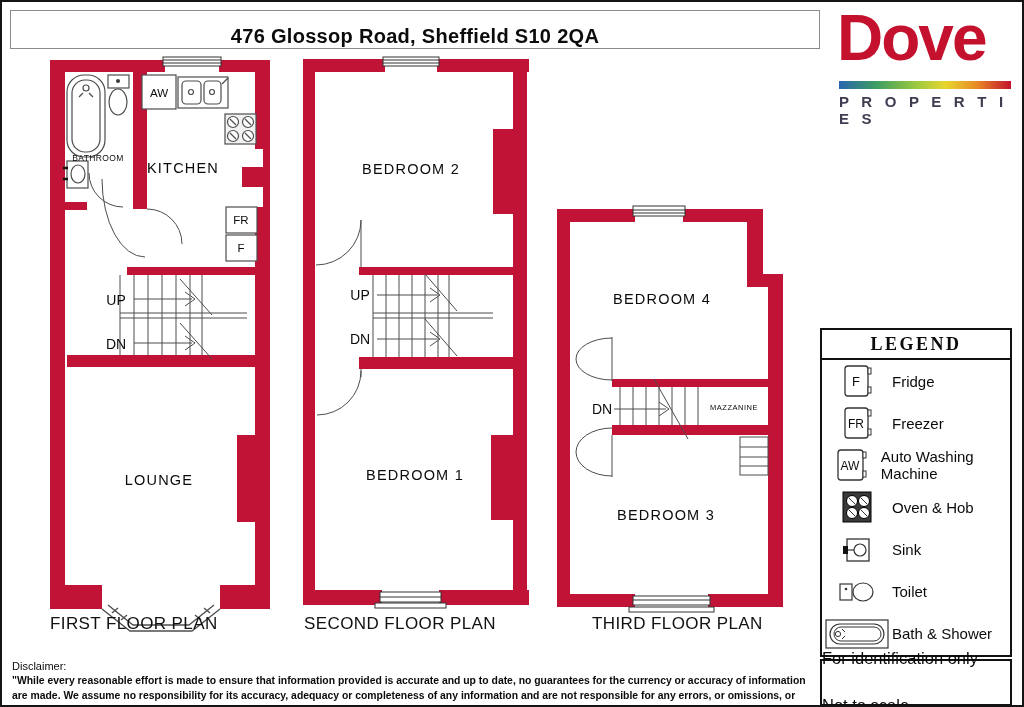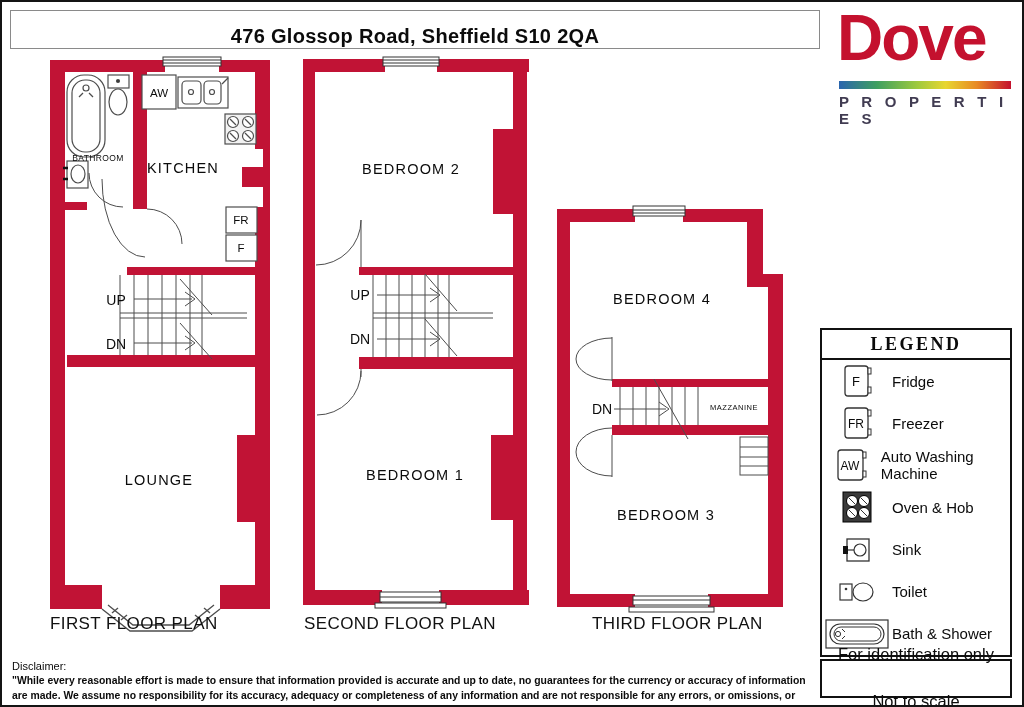--- a/index.html
+++ b/index.html
@@ -45,23 +45,23 @@
   
   #legend{left:818px;top:326px;width:192px;height:329px;border:2px solid #111;
     box-sizing:border-box;background:#fff;display:flex;flex-direction:column;}
   #legend-title{height:28px;border-bottom:2px solid #111;display:flex;align-items:center;
     justify-content:center;font-family:"Liberation Serif",serif;font-weight:bold;
     font-size:18px;letter-spacing:2.5px;}
   .legend-row{flex:1;display:flex;align-items:center;}
   .legend-icon{width:70px;display:flex;align-items:center;justify-content:center;}
   .legend-label{font-size:15px;}
   
-  #id-box{left:818px;top:657px;width:192px;height:39px;border:2px solid #111;
+  #id-box{left:818px;top:657px;width:192px;height:47px;border:2px solid #111;
     box-sizing:border-box;background:#fff;display:flex;flex-direction:column;
-    align-items:center;justify-content:center;font-size:16.5px;line-height:1.32;gap:25px;}
+    justify-content:center;font-size:16.5px;line-height:1.32;gap:25px;}
   
   #disclaimer{left:10px;top:658px;width:800px;}
   #disclaimer-heading{font-size:11px;margin-bottom:2px;}
   #disclaimer-text{font-size:10.4px;font-weight:bold;line-height:1.4;}
 </style>
 </head>
 <body>
 
 <div id="page">
 

